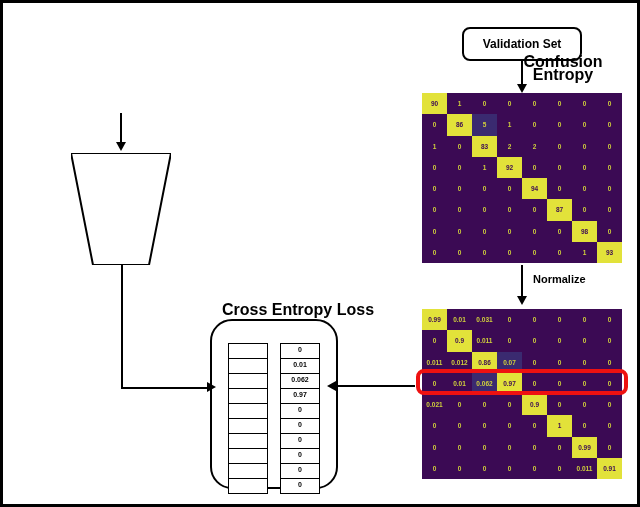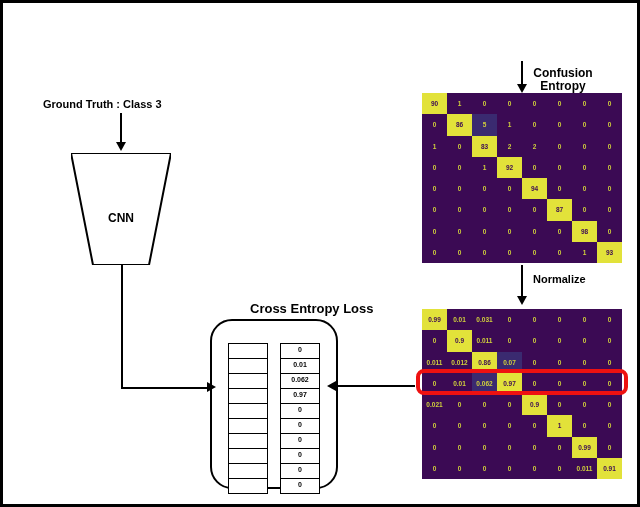--- a/index.html
+++ b/index.html
@@ -1,21 +1,21 @@
 <!DOCTYPE html>
 <html><head>
 <meta charset="utf-8">
 <style>
   body { margin:0; font-family:Arial,Helvetica,sans-serif; background:#fff; }
   .canvas { position:relative; width:640px; height:507px; border:3px solid #000; box-sizing:border-box; }
   .box { position:absolute; box-sizing:border-box; }
   .training-image { left:74px; top:22px; width:90px; height:52px; border:2px solid #000; text-align:center; font-size:12px; font-weight:bold; padding-top:10px; line-height:14px; }
   .ground-truth { left:40px; top:95px; font-size:11px; font-weight:bold; }
   .validation-set { left:459px; top:24px; width:120px; height:34px; border:2px solid #000; border-radius:8px; text-align:center; font-size:12px; font-weight:bold; line-height:30px; background:#fff; }
-  .cm-label { left:520px; top:64px; font-size:12px; font-weight:bold; text-align:center; line-height:13px; width:80px; }
+  .cm-label { left:520px; top:52px; font-size:16px; font-weight:bold; text-align:center; line-height:13px; width:80px; }
 
   .arrow { position:absolute; }
   .arrow.v .shaft { width:2px; background:#000; position:absolute; left:50%; transform:translateX(-50%); }
   .arrow.v .head { width:0; height:0; border-left:5px solid transparent; border-right:5px solid transparent; border-top:9px solid #000; position:absolute; left:50%; transform:translateX(-50%); bottom:-8px; }
   .arrow.h .shaft { height:2px; background:#000; position:absolute; top:50%; transform:translateY(-50%); }
   .arrow.h .head-l { width:0; height:0; border-top:5px solid transparent; border-bottom:5px solid transparent; border-right:9px solid #000; position:absolute; top:50%; transform:translateY(-50%); left:-8px; }
 
   
   .a1 { left:118px; top:110px; height:30px; }
   .a1 .shaft { height:30px; top:0; }
@@ -40,21 +40,21 @@
   
   .elbow-v { position:absolute; left:118px; top:262px; width:2px; height:122px; background:#000; }
   .elbow-h { position:absolute; left:118px; top:384px; width:86px; height:2px; background:#000; }
   .elbow-head { position:absolute; left:204px; top:379px; width:0; height:0; border-top:5px solid transparent; border-bottom:5px solid transparent; border-left:9px solid #000; }
 
   
   .cnn-wrap { left:68px; top:150px; width:100px; height:112px; }
   .cnn-wrap svg { width:100%; height:100%; }
   .cnn-text { position:absolute; width:100%; text-align:center; top:58px; font-size:12px; font-weight:bold; }
 
-  .cel-label { left:219px; top:298px; font-size:13px; font-weight:bold;margin-left:28px; }
+  .cel-label { left:219px; top:298px; font-size:16px; font-weight:bold; }
 
   
   .loss-box { left:207px; top:316px; width:128px; height:170px; border:2px solid #000; border-radius:22px; }
 
   .col { position:absolute; width:40px; display:flex; flex-direction:column; }
   .col .cell { height:14px; border:1px solid #000; margin-bottom:0; margin-top:-1px; font-size:7px; text-align:center; line-height:12px; background:#fff; font-weight:bold; }
   .col .cell:first-child { margin-top:0; }
   .colA { left:225px; top:340px; }
   .colB { left:277px; top:340px; }
 
@@ -65,38 +65,37 @@
   .mc { display:flex; align-items:center; justify-content:center; font-size:6.5px; color:#cfcf3c; font-weight:bold; }
 
   .hl-row { position:absolute; left:413px; top:366px; width:212px; height:26px; border:4px solid #e11; border-radius:8px; box-sizing:border-box; }
 </style>
 </head>
 <body>
 
 <div class="canvas">
 
 
-  <div class="box ground-truth">Ground Truth : Class 3</div>
 
   <div class="arrow v a1">
       <div class="shaft"></div>
       <div class="head"></div>
     </div>
 
   <div class="box cnn-wrap">
     <svg viewBox="0 0 100 112">
       <polygon points="0,0 100,0 78,112 22,112" fill="#fff" stroke="#000" stroke-width="2"></polygon>
     </svg>
-    <div class="cnn-text">CNN</div>
   </div>
 
   <div class="elbow-v"></div>
   <div class="elbow-h"></div>
   <div class="elbow-head"></div>
 
+  <div class="box validation-set">Validation Set</div>
   <div class="arrow v a2">
       <div class="shaft"></div>
       <div class="head"></div>
     </div>
   <div class="box cm-label">
     <span>Confusion</span><br>
     <span>Entropy</span>
   </div>
 
   <div class="matrix m1">

